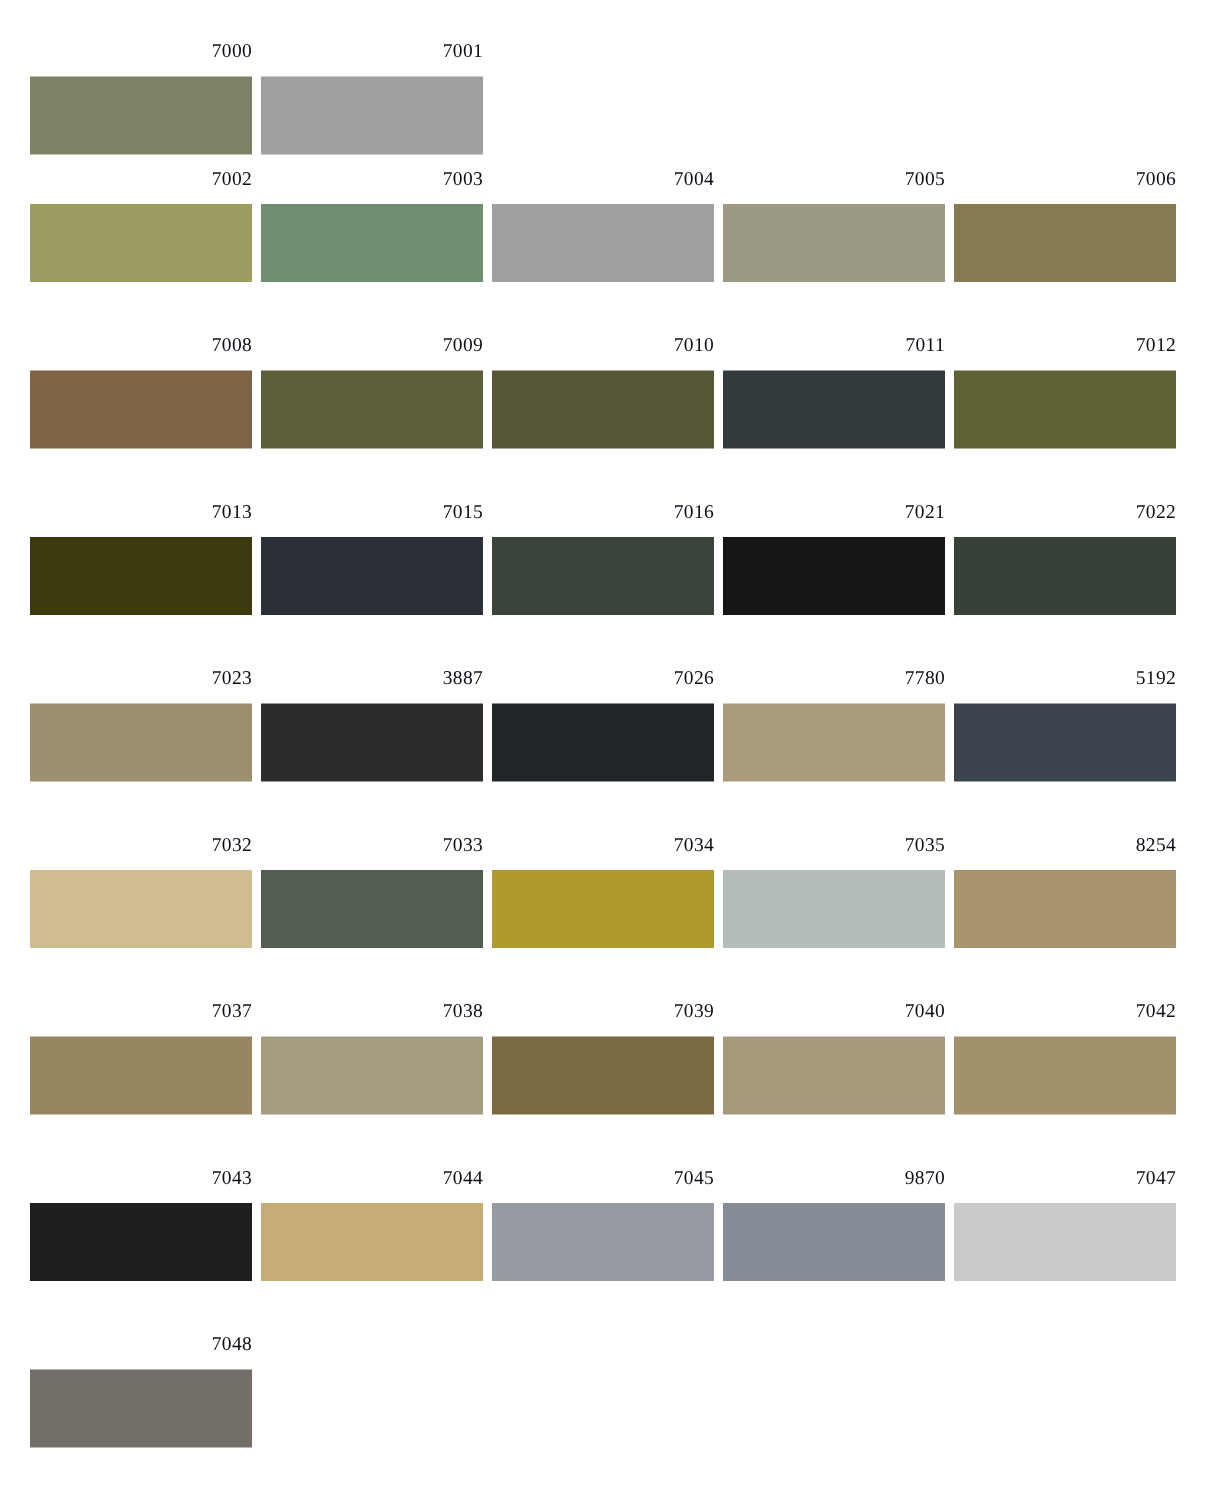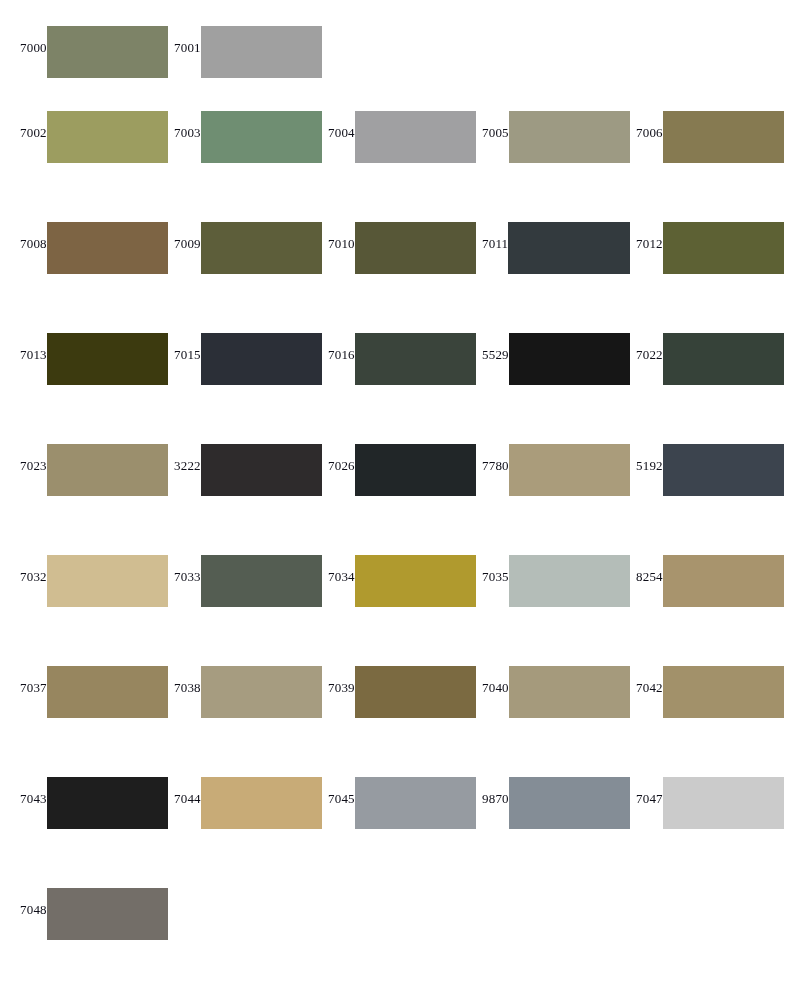--- a/index.html
+++ b/index.html
@@ -30,21 +30,22 @@
     padding-left: 20px;
     box-sizing: border-box;
   }
   .swatch-row:first-child {
     padding-top: 26px;
   }
   .swatch-cell {
     width: 148px;
     margin-right: 6px;
     display: flex;
-    align-items: center;
+    flex-direction: column;
+    align-items: flex-end;
   }
   .swatch-label {
     font-size: 13px;
     line-height: 16px;
     color: #0d0d17;
     text-align: center;
     margin-bottom: 9px;
     letter-spacing: 0.2px;
     font-family: "Liberation Serif", "DejaVu Serif", serif;
   }
@@ -119,35 +120,35 @@
       </div>
       <div class="swatch-cell">
         <div class="swatch-label">7015</div>
         <div class="swatch-chip" title="#2b2f37" style="background-color: rgb(43, 47, 55);"></div>
       </div>
       <div class="swatch-cell">
         <div class="swatch-label">7016</div>
         <div class="swatch-chip" title="#3a443b" style="background-color: rgb(58, 68, 59);"></div>
       </div>
       <div class="swatch-cell">
-        <div class="swatch-label">5529</div>
+        <div class="swatch-label">7021</div>
         <div class="swatch-chip" title="#161616" style="background-color: rgb(22, 22, 22);"></div>
       </div>
       <div class="swatch-cell">
         <div class="swatch-label">7022</div>
         <div class="swatch-chip" title="#364239" style="background-color: rgb(54, 66, 57);"></div>
       </div>
     </div>
     <div class="swatch-row">
       <div class="swatch-cell">
         <div class="swatch-label">7023</div>
         <div class="swatch-chip" title="#9b8f6d" style="background-color: rgb(155, 143, 109);"></div>
       </div>
       <div class="swatch-cell">
-        <div class="swatch-label">3222</div>
+        <div class="swatch-label">3887</div>
         <div class="swatch-chip" title="#2e2b2c" style="background-color: rgb(46, 43, 44);"></div>
       </div>
       <div class="swatch-cell">
         <div class="swatch-label">7026</div>
         <div class="swatch-chip" title="#212628" style="background-color: rgb(33, 38, 40);"></div>
       </div>
       <div class="swatch-cell">
         <div class="swatch-label">7780</div>
         <div class="swatch-chip" title="#aa9c7b" style="background-color: rgb(170, 156, 123);"></div>
       </div>

